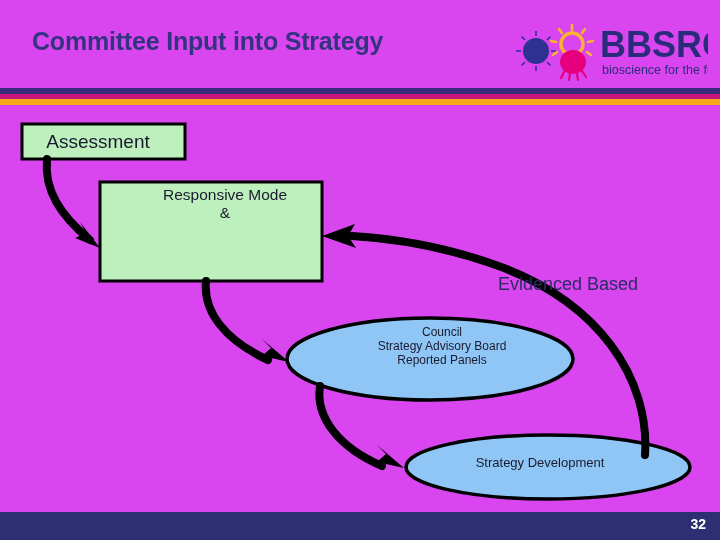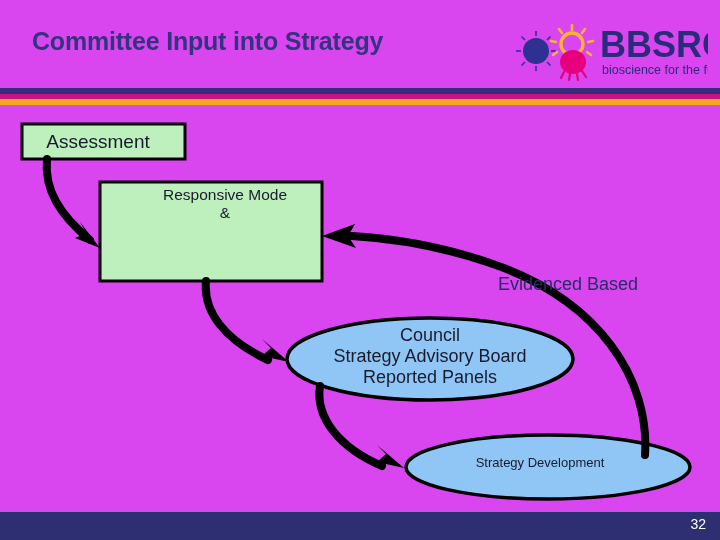--- a/index.html
+++ b/index.html
@@ -58,21 +58,21 @@
     width: 720px;
     height: 28px;
     background: #2e2e73;
   }
   #page-number {
     position: absolute;
     right: 14px;
     top: 516px;
     font-size: 14px;
     color: #ffffff;
-    font-weight: normal;
+    font-weight: bold;
   }
 
   
   #diagram {
     position: absolute;
     left: 0;
     top: 0;
     width: 720px;
     height: 540px;
   }
@@ -96,22 +96,22 @@
     padding-left: 13px;
   }
   #evidence-label {
     left: 444px; top: 230px; width: 248px;
     font-size: 18px;
     color: #2b2b63;
     line-height: 1.3;
     margin-top: 43px;
   }
   #council-label {
-    left: 288px; top: 325px; width: 284px;
-    font-size: 18px;
+    left: 300px; top: 325px; width: 284px;
+    font-size: 12px;
   }
   #strategydev-label {
     left: 400px; top: 455px; width: 280px;
     font-size: 13px;
   }
 </style>
 </head>
 <body>
 
 <div id="slide">

